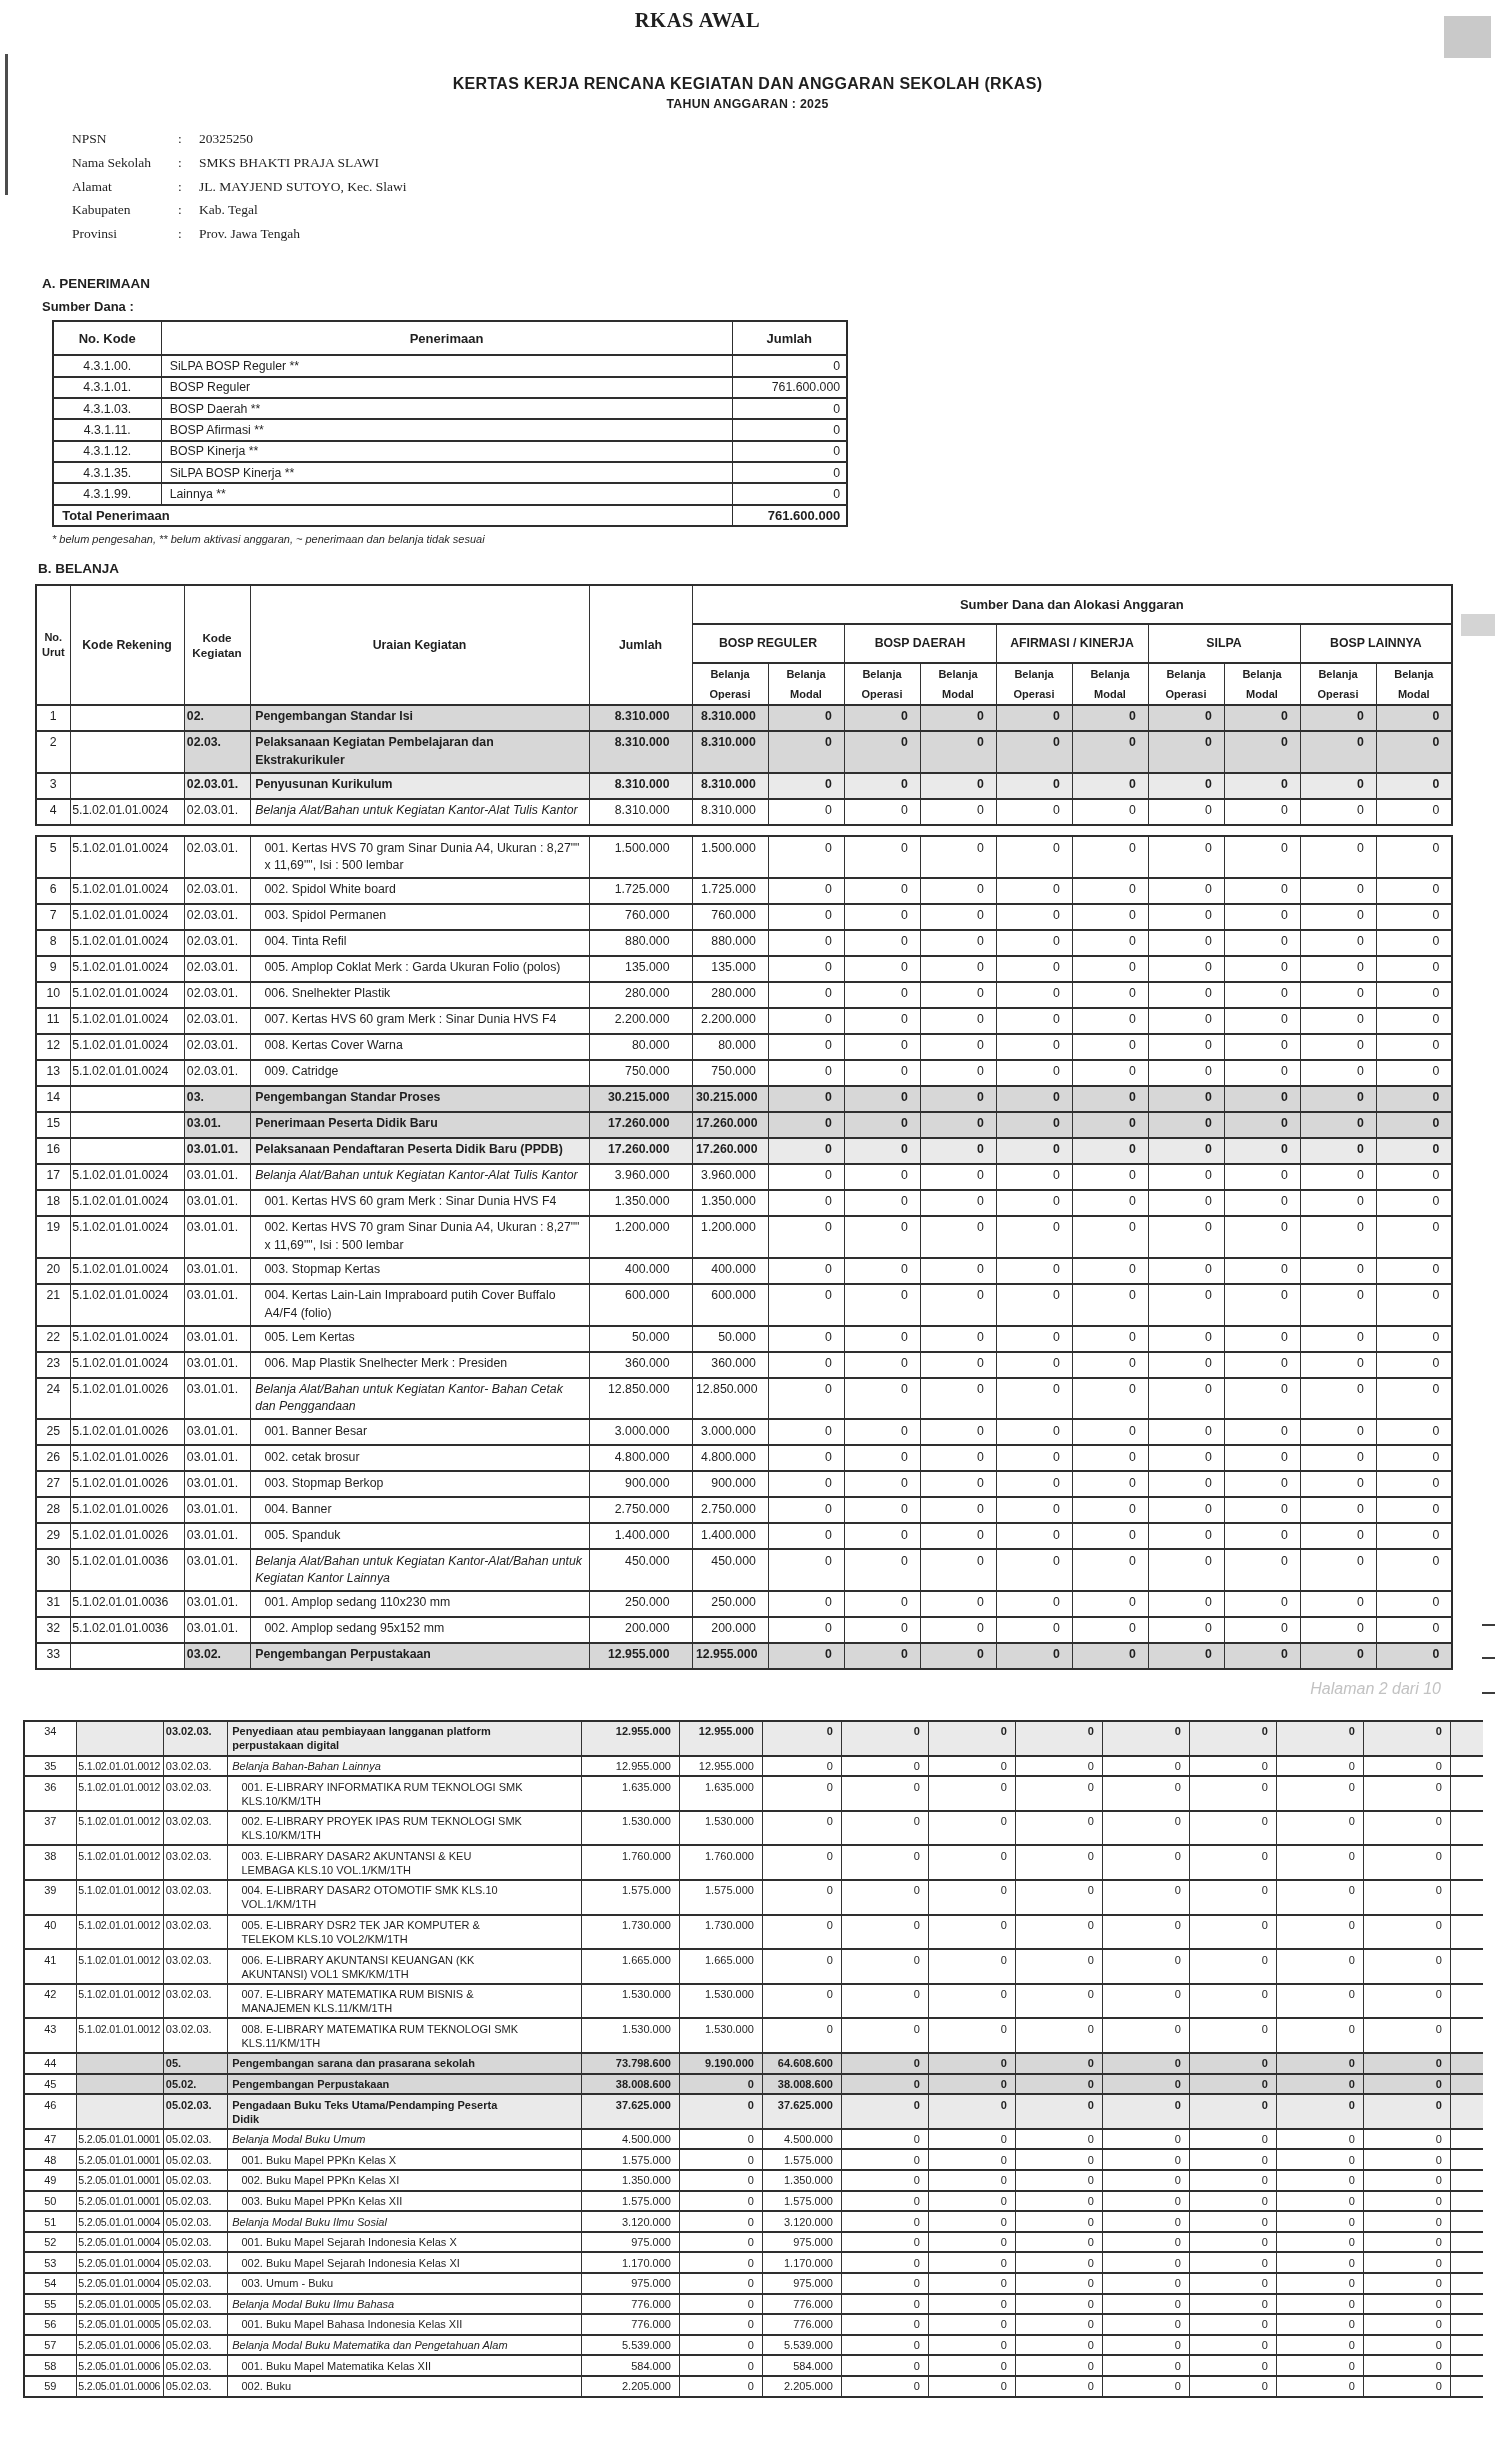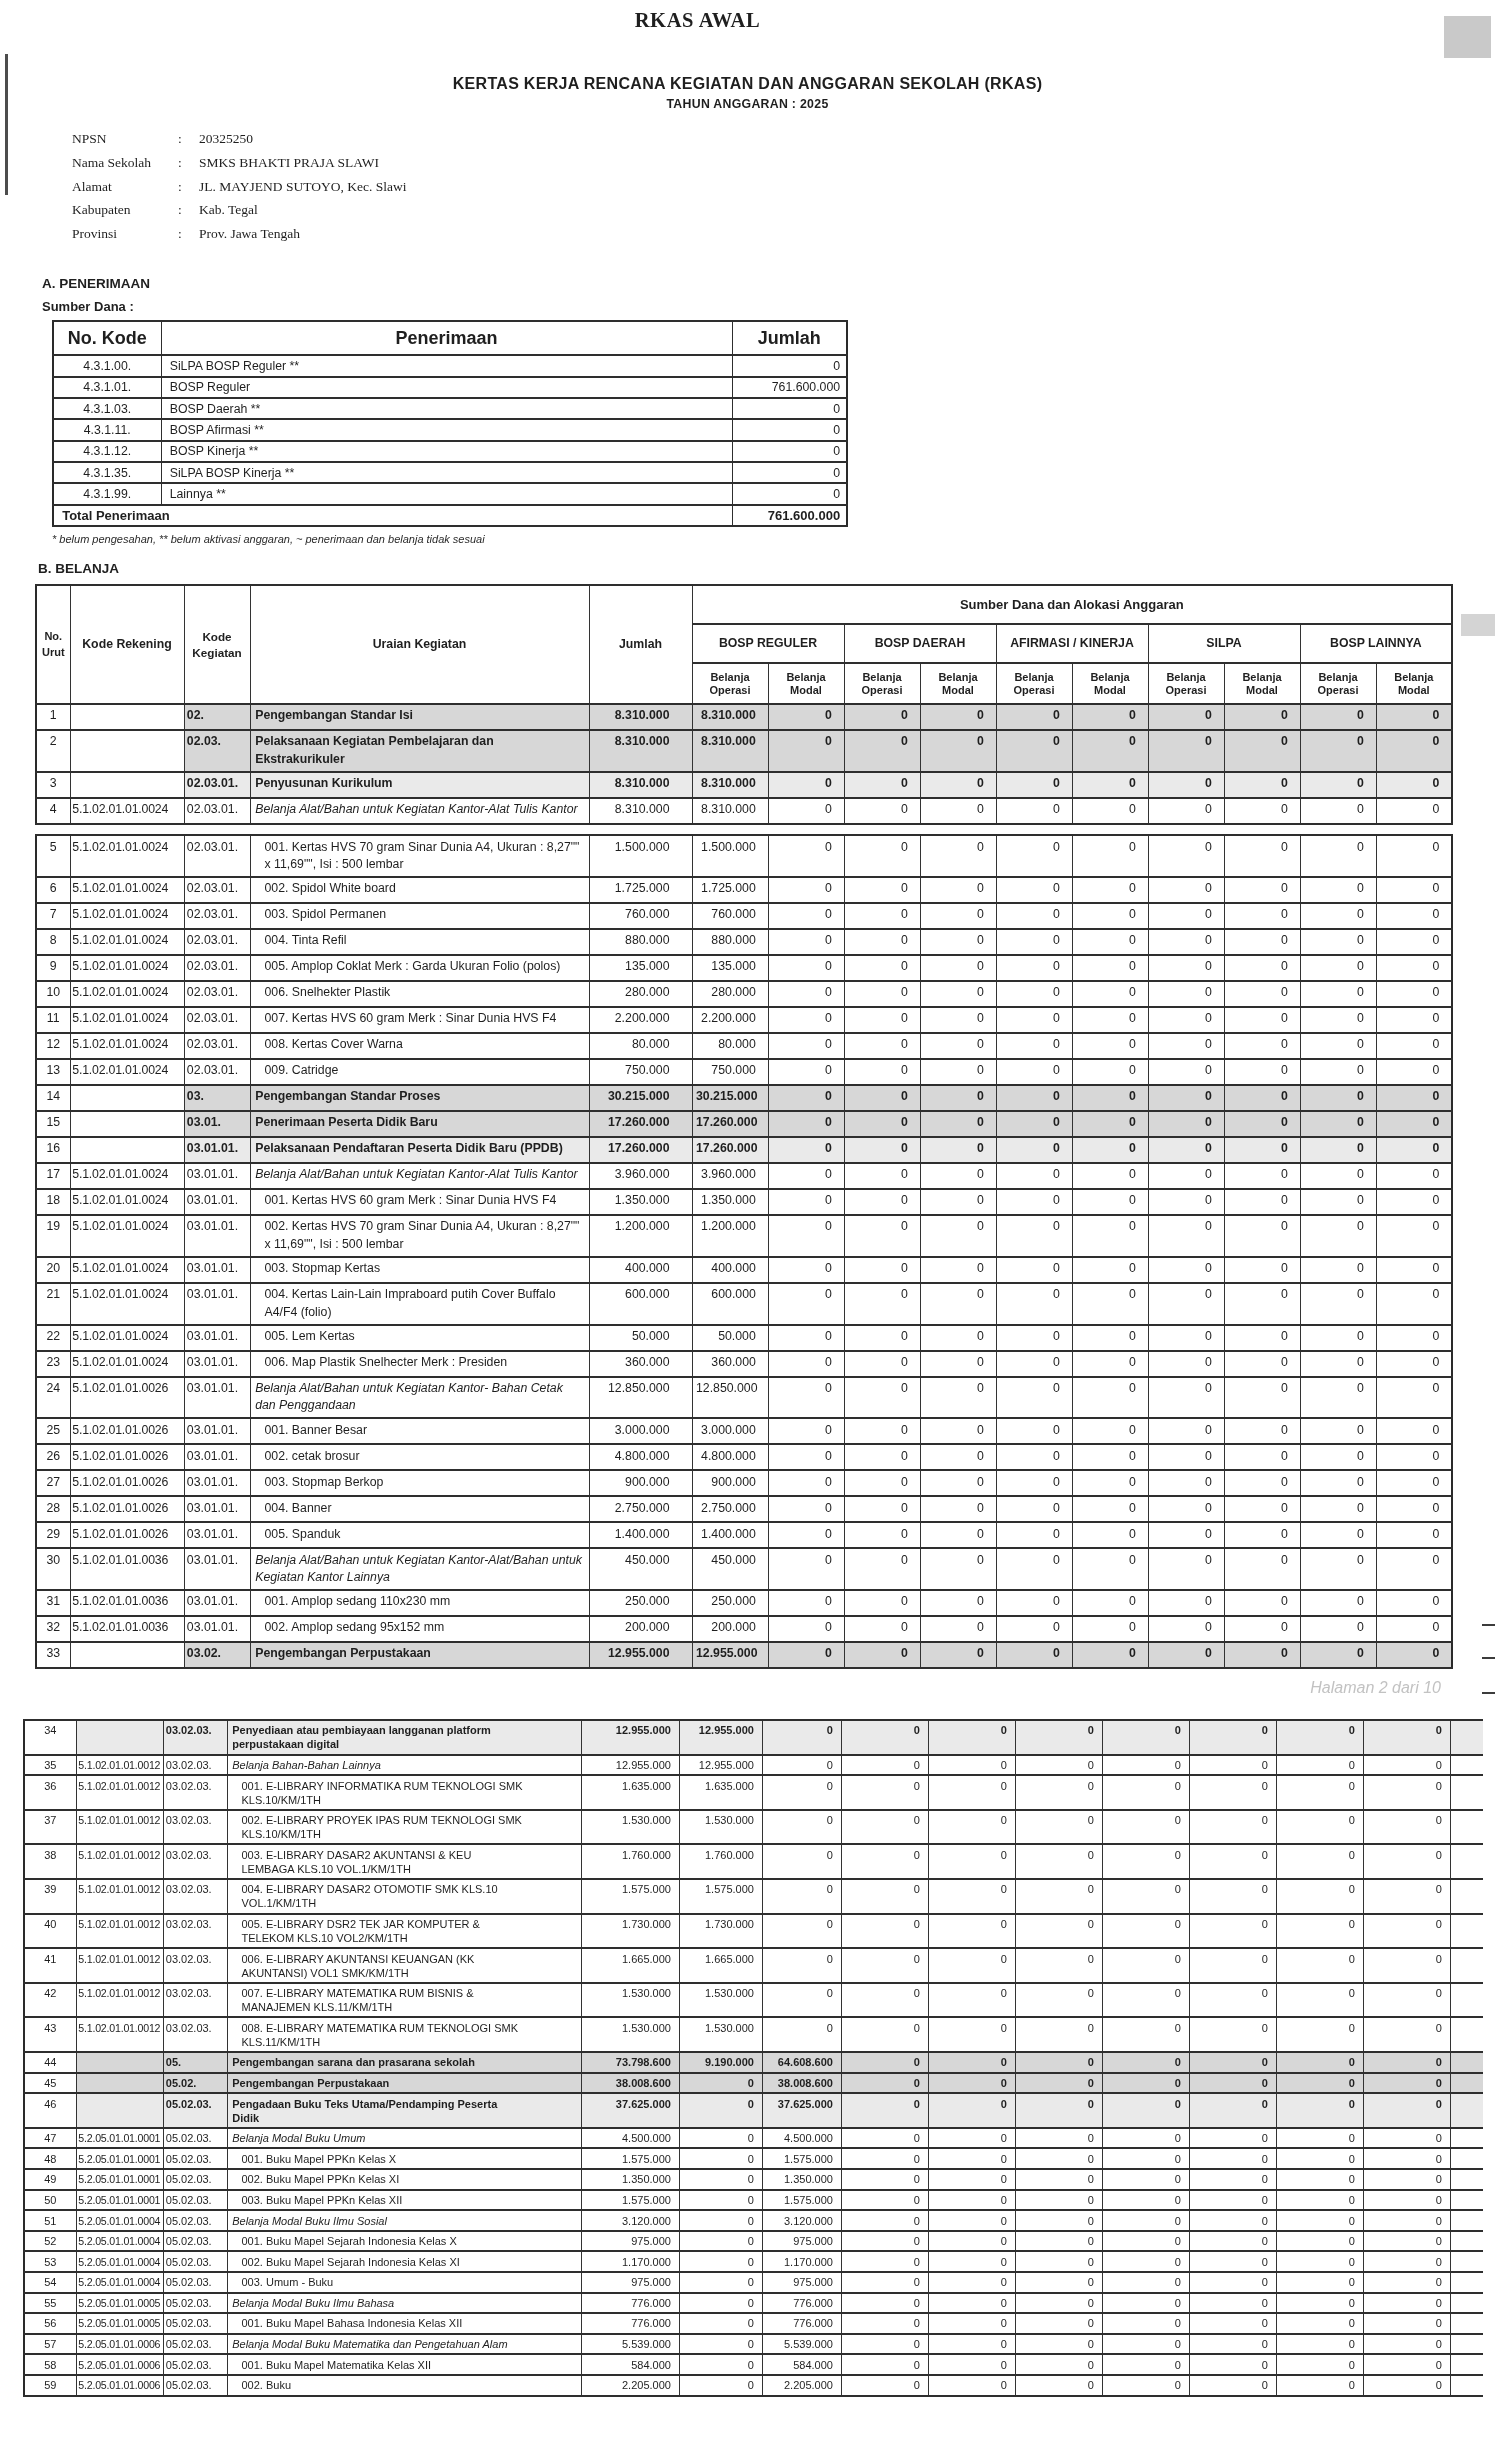--- a/index.html
+++ b/index.html
@@ -28,35 +28,35 @@
   .ta-sub{font-weight:bold;font-size:13px;margin:8.2px 0 5.9px 42px;}
   .mt-a{margin-top:34px;}
   .mt-b{margin-top:15.2px;margin-left:38px;}
   
   table{border-collapse:collapse;table-layout:fixed;}
   td,th{overflow:hidden;}
   
   .ta{margin-left:52px;width:794px;border:2.9px solid #2a2a2a;}
   .ta th,.ta td{border-left:1.2px solid #2e2e2e;border-right:1.2px solid #2e2e2e;
       border-top:2.3px double #2e2e2e;border-bottom:2.3px double #2e2e2e;}
-  .ta th{height:30.5px;font-size:18px;font-weight:bold;text-align:center;}
+  .ta th{height:30.5px;font-size:13px;font-weight:bold;text-align:center;}
   .ta td{height:19.3px;font-size:12.3px;padding:0 3.5px;}
   .ta .t-kode{text-align:center;}
   .ta .t-name{padding-left:8.2px;}
   .ta .t-jm{text-align:right;padding-right:5.9px;}
   .ta .total td{font-weight:bold;font-size:13px;}
   .footnote{margin:5.9px 0 0 52px;font-style:italic;font-size:11px;color:#2a2a2a;}
   
   .tb{border:2.9px solid #2a2a2a;background:#fff;}
   .tb th,.tb td{border-left:1.2px solid #333;border-right:1.2px solid #333;
       border-top:2.3px double #2e2e2e;border-bottom:2.3px double #2e2e2e;}
   .tb th{font-weight:bold;text-align:center;font-size:12.3px;line-height:15.2px;padding:1.2px;}
   .tb .h-sumber{height:34px;font-size:13px;}
   .tb .h-group{height:35px;}
-  .tb .h-sub{height:39px;font-size:11px;line-height:13px;padding:0 8.2px;}
+  .tb .h-sub{height:39px;font-size:11px;line-height:20px;padding:0 8.2px;}
   .tb td{font-size:12.3px;line-height:17.6px;padding:2.3px 3.5px;vertical-align:top;}
   .tb tbody tr{height:26px;}
   .c-no{text-align:center;}
   .c-rk{font-size:11px;letter-spacing:-0.2px;padding-left:1.8px !important;padding-right:1.2px !important;}
   .c-kg{font-size:11.7px;padding-left:2.3px !important;}
   .c-ur{padding-left:4.7px !important;}
   .num{text-align:right;padding-right:11.7px !important;}
   .c-jm{padding-right:22px !important;}
   .item .c-ur{padding-left:14px !important;}
   .ital .c-ur{font-style:italic;}

